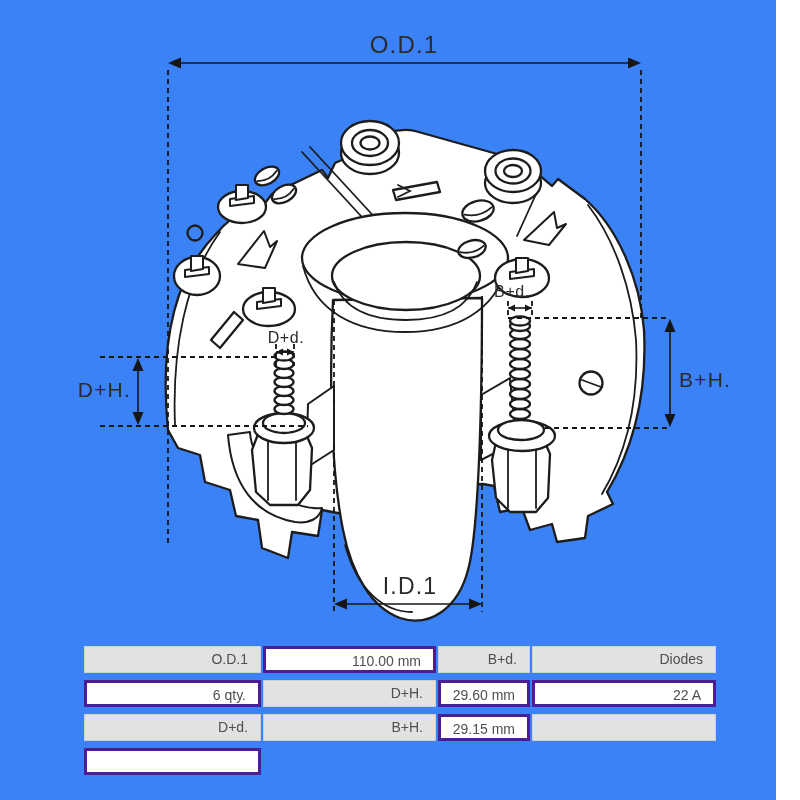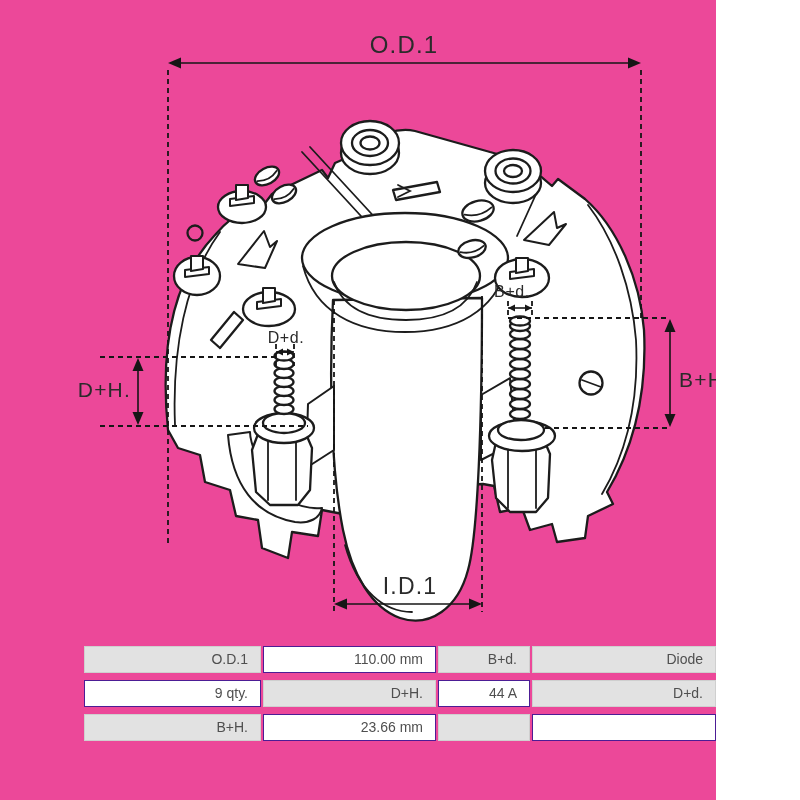--- a/index.html
+++ b/index.html
@@ -1,16 +1,16 @@
 <!DOCTYPE html>
 <html><head>
 <meta charset="utf-8">
 <style>
   html,body{margin:0;padding:0;background:#ffffff;}
-  .canvas{position:relative;width:716px;height:800px;background:#ec4899;overflow:hidden;
+  .canvas{position:relative;width:776px;height:800px;background:#3b82f6;overflow:hidden;
           font-family:"Liberation Sans",sans-serif;text-decoration:underline;}
   .drawing-wrap{position:absolute;left:0;top:0;width:800px;height:645px;}
   svg{display:block;}
 
   
   .ln   {stroke:#1c1c1c;stroke-width:2.3;fill:none;stroke-linejoin:round;stroke-linecap:round;}
   .lnf  {stroke:#1c1c1c;stroke-width:2.3;fill:#ffffff;stroke-linejoin:round;stroke-linecap:round;}
   .lnft {stroke:#1c1c1c;stroke-width:2;fill:#ffffff;stroke-linejoin:round;stroke-linecap:round;}
   .thin {stroke:#1c1c1c;stroke-width:1.8;fill:none;stroke-linecap:round;}
   .dim  {stroke:#161616;stroke-width:1.6;fill:none;}
@@ -19,21 +19,21 @@
   .dim-label{font-family:"Liberation Sans",sans-serif;fill:#2b2b2b;letter-spacing:1.2px;}
   .fs24{font-size:24px;} .fs23{font-size:23px;} .fs21{font-size:21px;} .fs16{font-size:16px;letter-spacing:0.6px;}
 
   
   .spec-table{position:absolute;left:84px;top:646px;width:632px;
               display:grid;grid-template-columns:177px 173px 92px 184px;
               column-gap:2px;row-gap:7px;}
   .cell{box-sizing:border-box;height:27px;line-height:25px;font-size:14px;color:#4f4f4f;
         text-align:right;padding-right:12px;overflow:hidden;}
   .cell.lbl{background:#e2e2e2;border:1px solid #cfcfcf;}
-  .cell.val{background:#ffffff;border:1px solid #4c1d95;}
+  .cell.val{background:#ffffff;border:3px solid #4c1d95;}
 </style>
 </head>
 <body>
 
 <div class="canvas">
 
   <div class="drawing-wrap">
     <svg viewBox="0 0 800 645" width="800" height="645" xmlns="http://www.w3.org/2000/svg">
 
       <g>
@@ -245,26 +245,27 @@
         </g>
       </g>
     </svg>
   </div>
 
   <div class="spec-table">
     <div class="cell lbl">O.D.1</div>
     <div class="cell val">110.00 mm</div>
     <div class="cell lbl">B+d.</div>
 
-    <div class="cell lbl">Diode</div>
-    <div class="cell val">9 qty.</div>
+    <div class="cell lbl">Diodes</div>
+    <div class="cell val">6 qty.</div>
     <div class="cell lbl">D+H.</div>
-
-    <div class="cell val">44 A</div>
+    <div class="cell val">29.60 mm</div>
+
+    <div class="cell val">22 A</div>
     <div class="cell lbl">D+d.</div>
 
     <div class="cell lbl">B+H.</div>
-    <div class="cell val">23.66 mm</div>
+    <div class="cell val">29.15 mm</div>
     <div class="cell lbl"></div>
     <div class="cell val"></div>
   </div>
 
 </div>
 
 </body></html>

